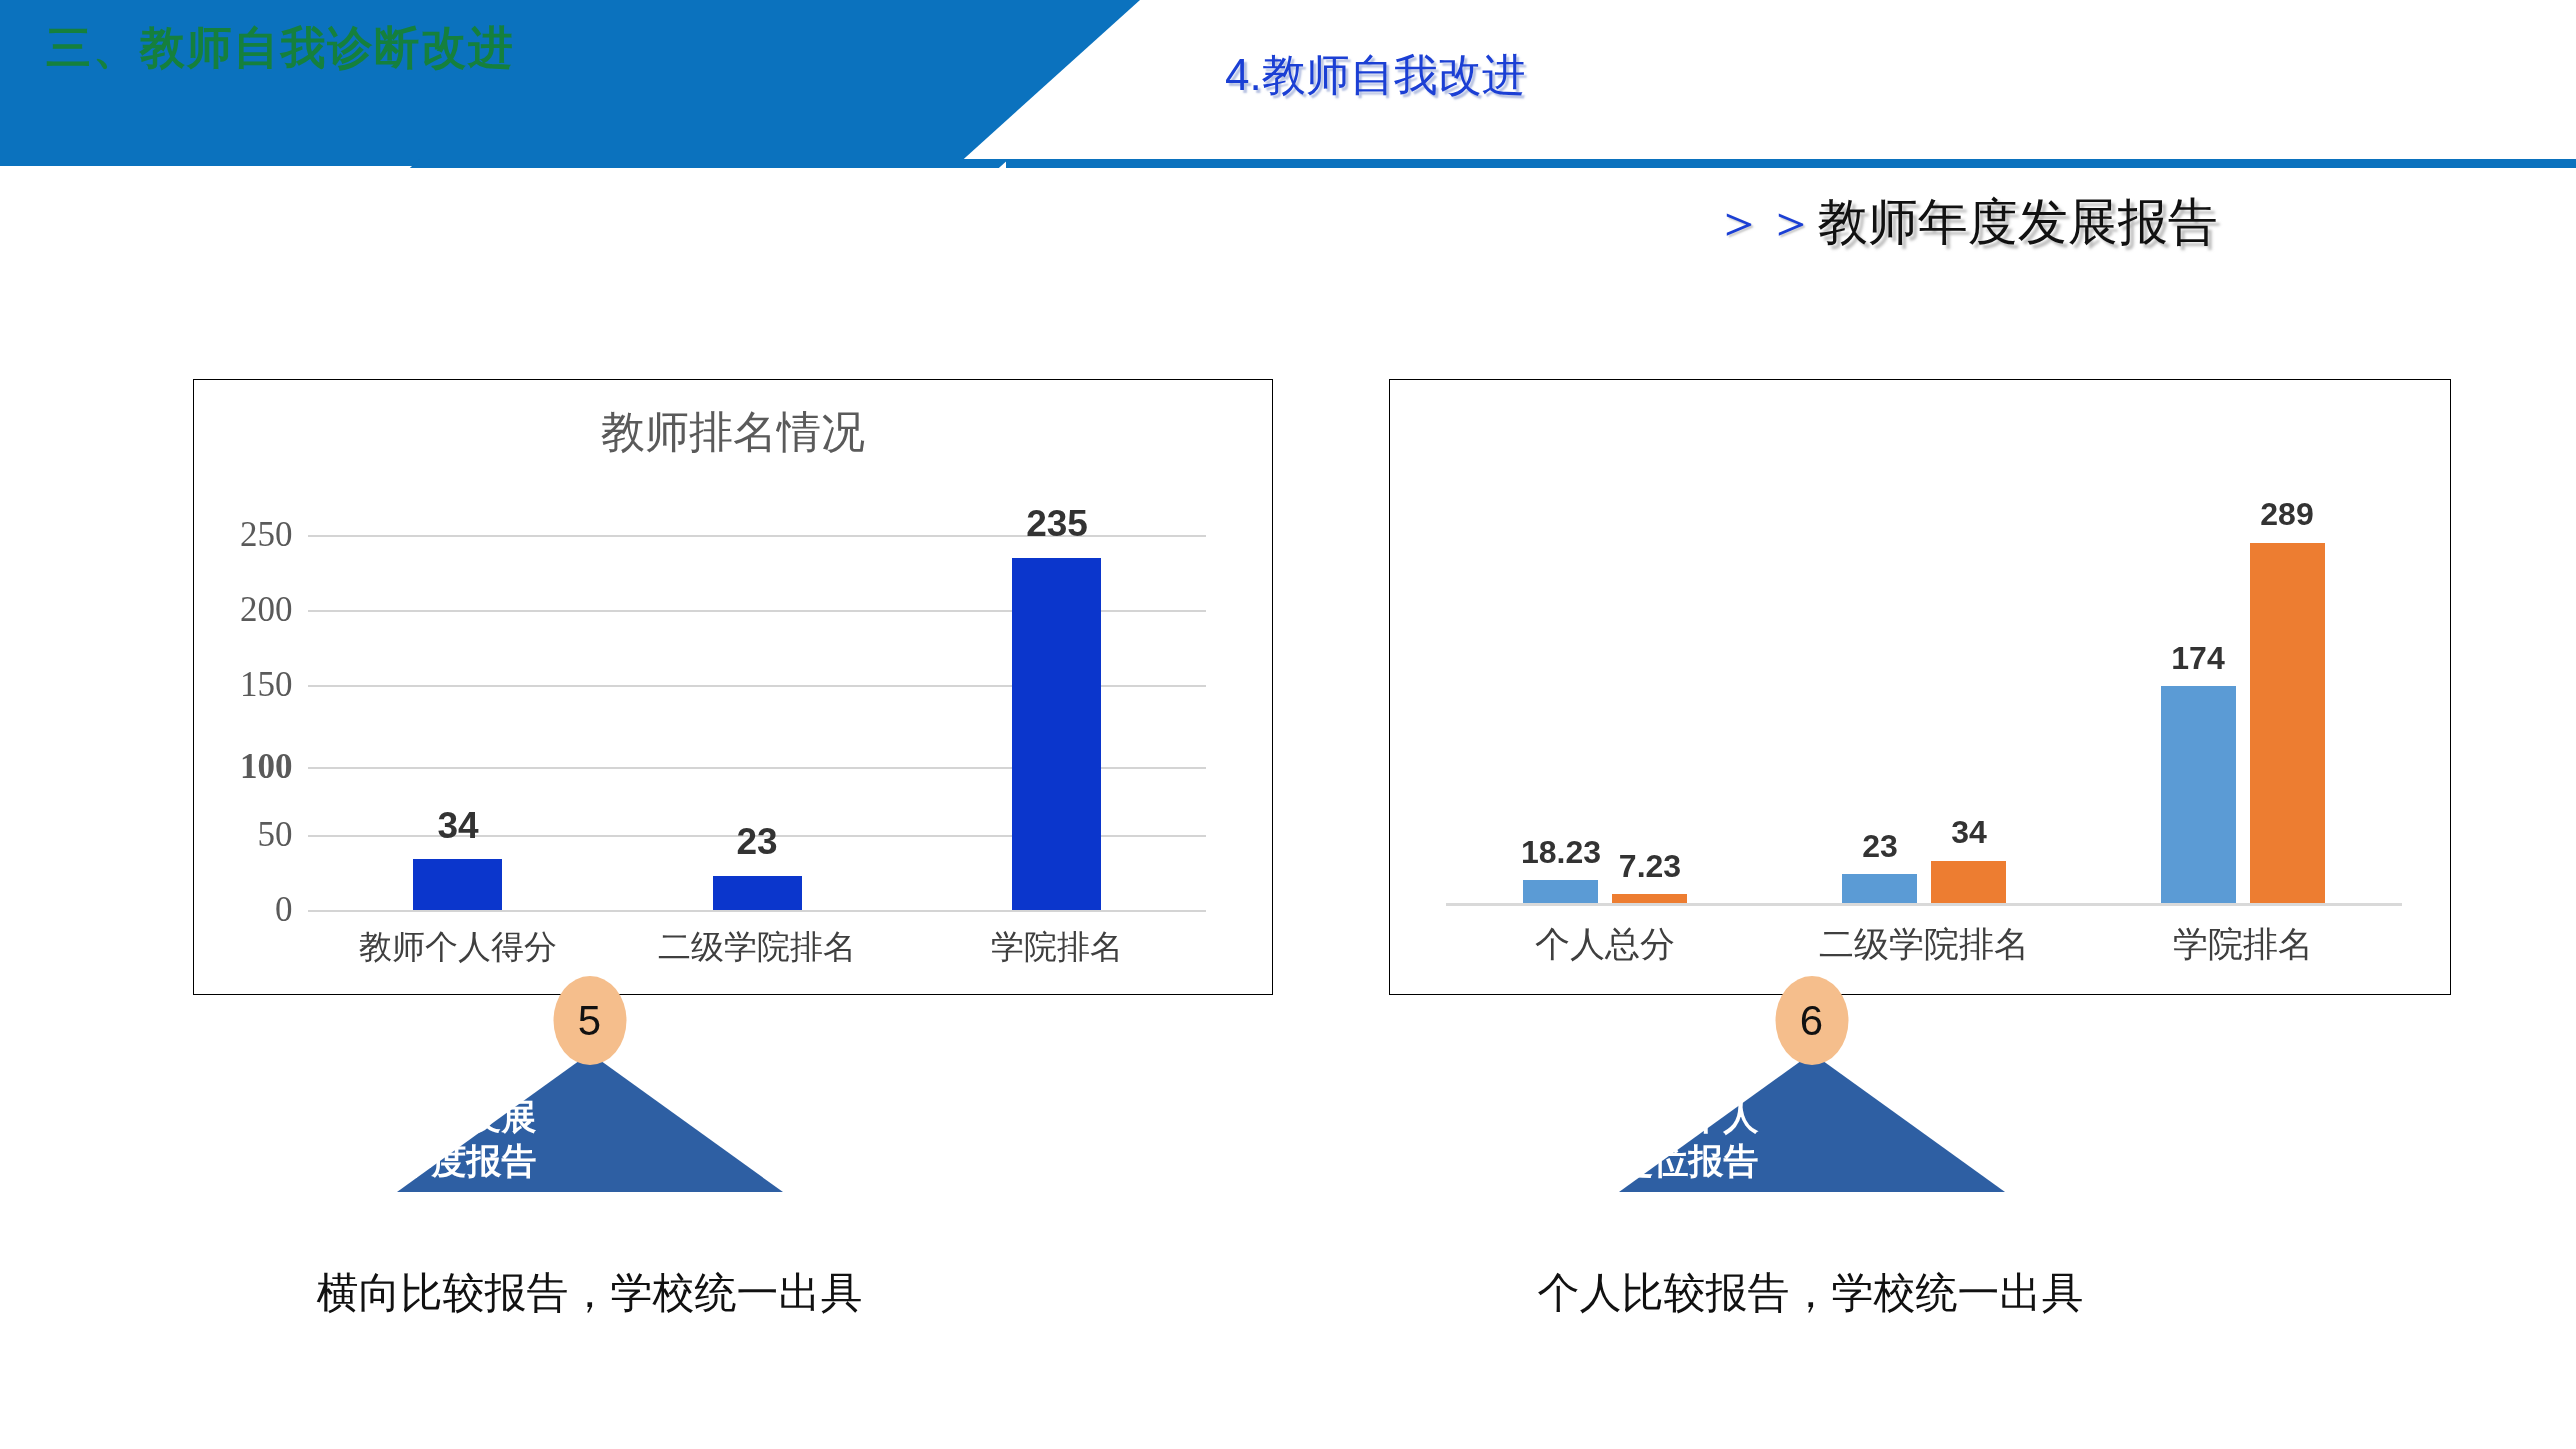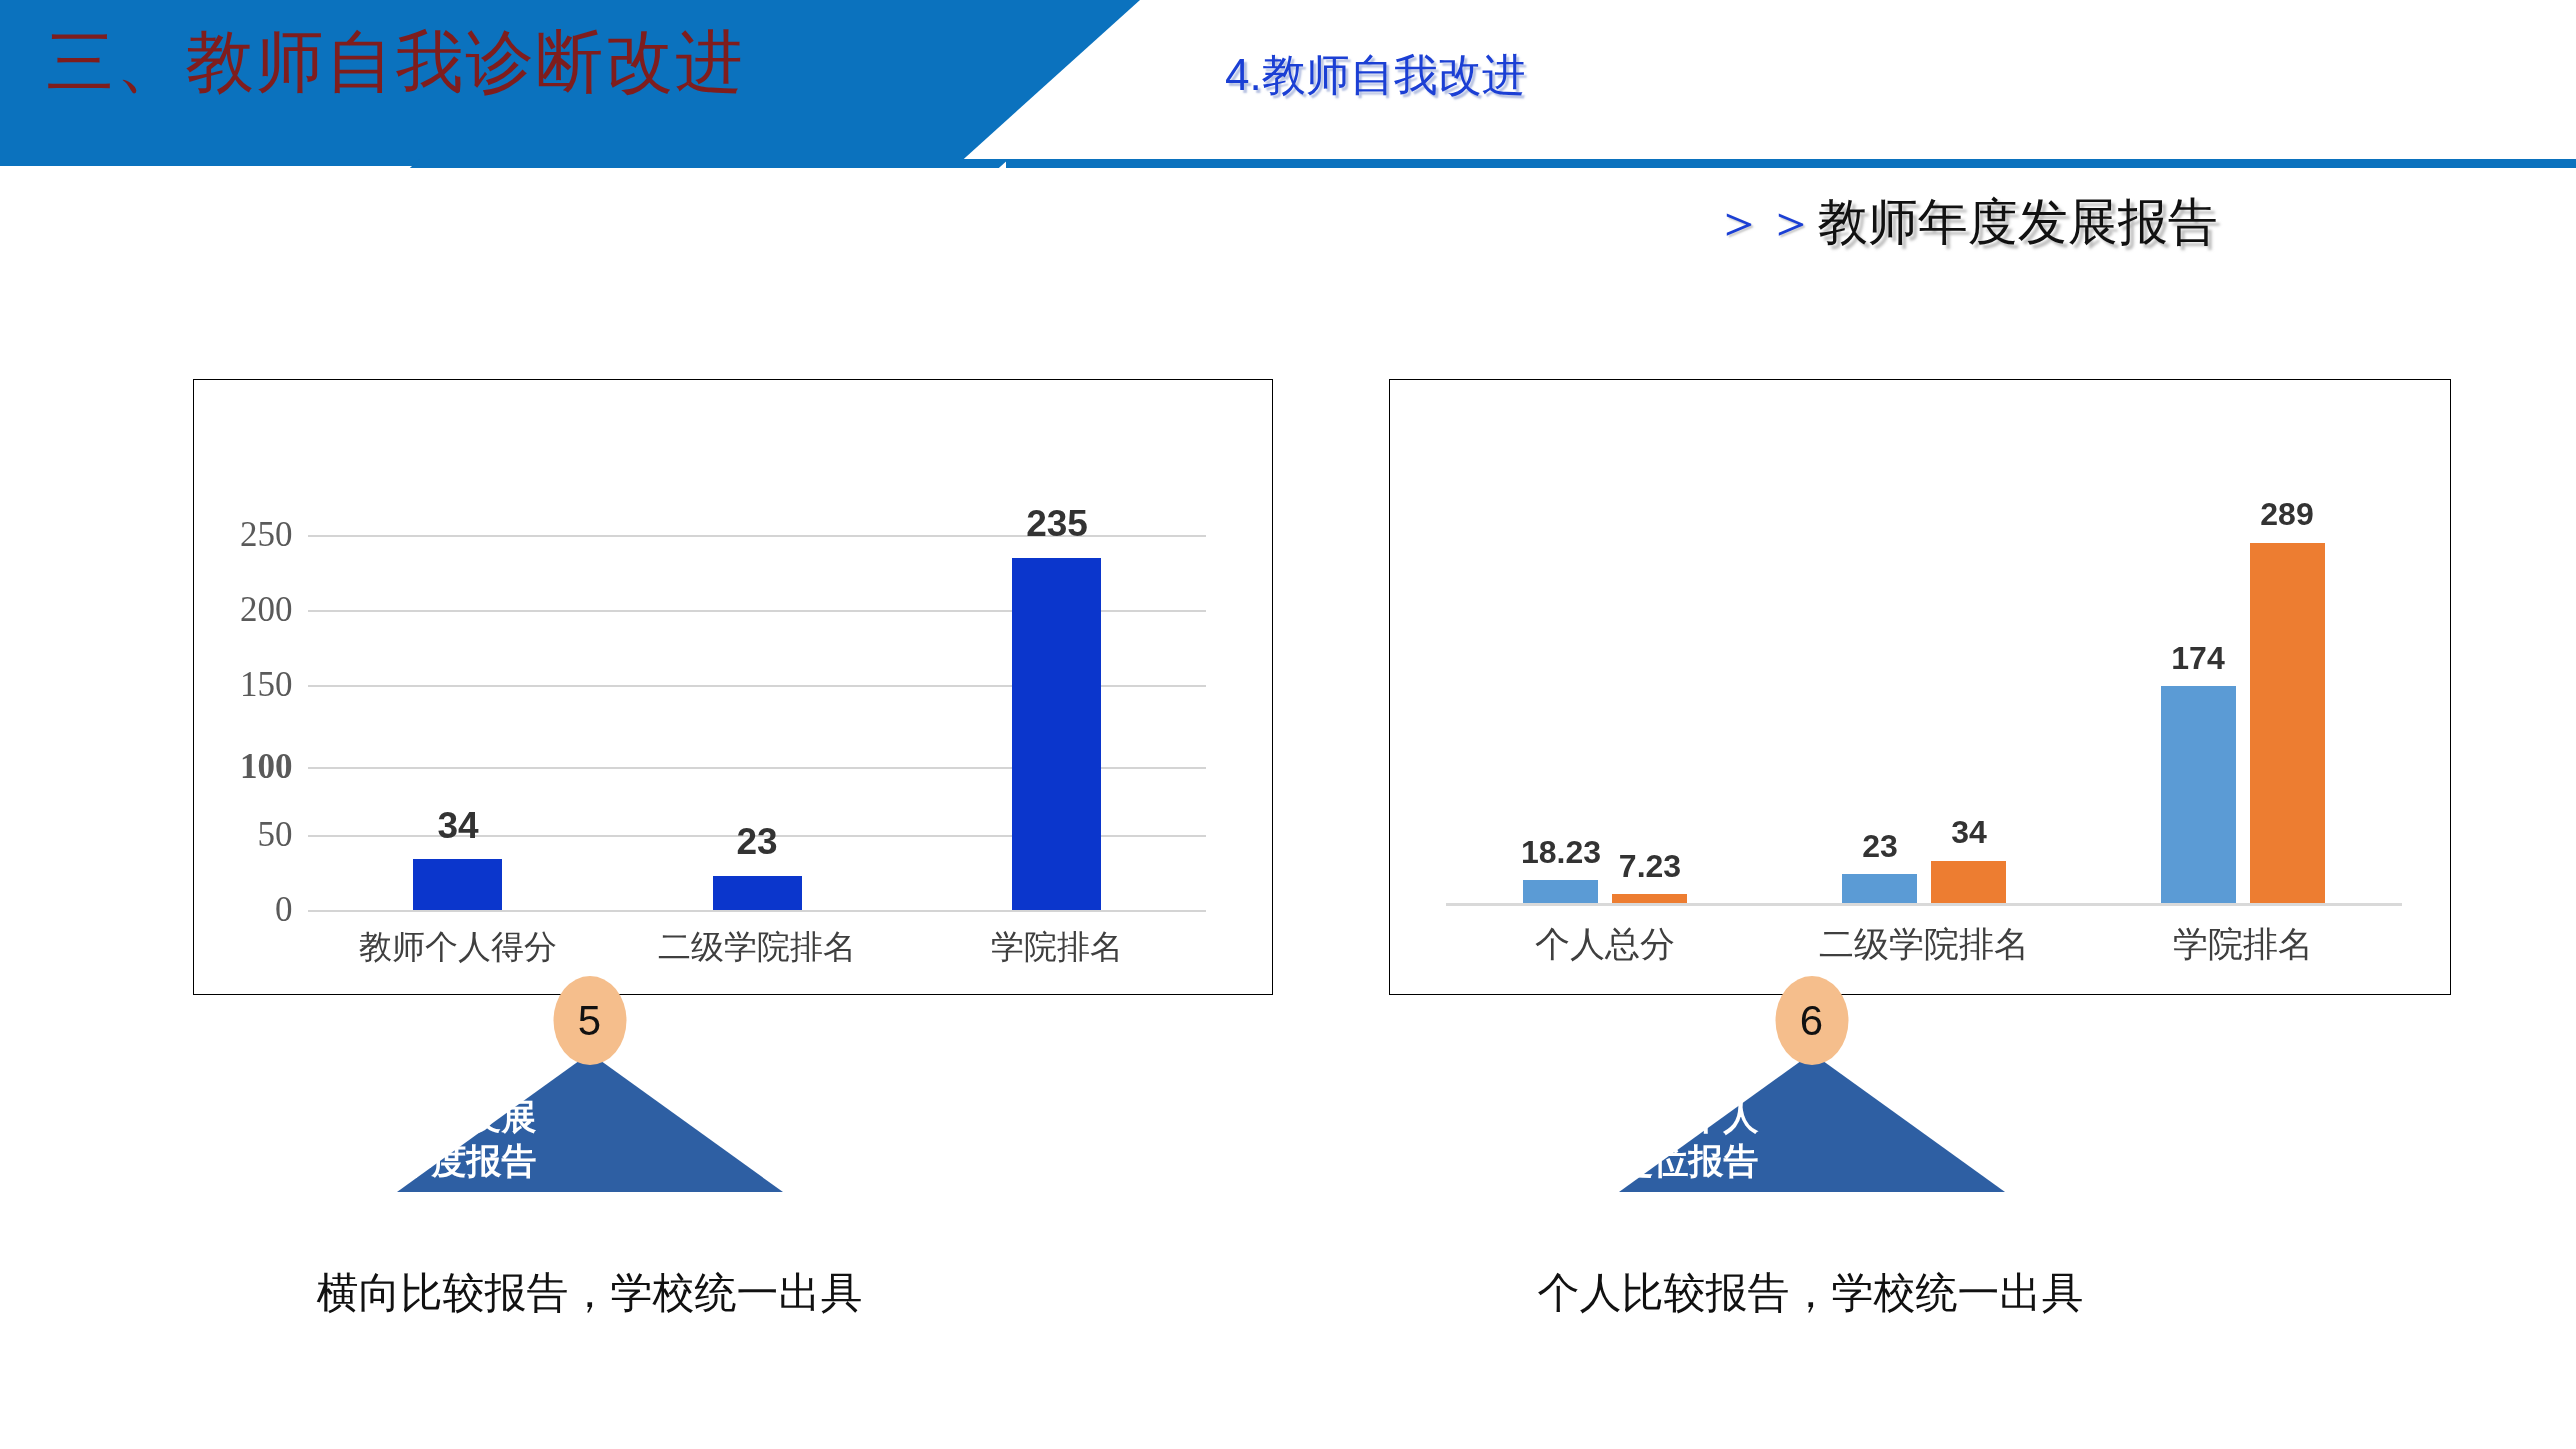--- a/index.html
+++ b/index.html
@@ -21,23 +21,23 @@
     left: 0; top: 0;
     width: 1140px;
     height: 166px;
     background: #0B72BE;
     clip-path: polygon(0 0, 1140px 0, 956px 166px, 0 166px);
   }
   #header-title {
     position: absolute;
     left: 46px;
     top: 21px;
-    font-size: 68px;
-    font-weight: normal;
-    color: #7f1d1d;
+    font-size: 45px;
+    font-weight: bold;
+    color: #15803d;
     letter-spacing: 1.9px;
     white-space: nowrap;
     line-height: 1.2;
   }
   #header-underline-left {
     position: absolute;
     left: 415px;
     top: 159px;
     width: 589px;
     height: 8.7px;
@@ -267,20 +267,21 @@
 
 <div id="header-band"></div>
 <div id="header-title">三、教师自我诊断改进</div>
 <div id="header-underline-left"></div>
 <div id="header-underline-right"></div>
 <div id="header-subtitle">4.教师自我改进</div>
 
 <div id="section-subtitle"><span class="chev">＞＞</span><span>教师年度发展报告</span></div>
 
 <div id="panel-left" class="chart-panel">
+  <div class="chart-title">教师排名情况</div>
   <div id="plot-left">
       <div class="gridline" style="top: 0px;">
         <div class="ytick">250</div>
       </div>
       <div class="gridline" style="top: 75px;">
         <div class="ytick">200</div>
       </div>
       <div class="gridline" style="top: 150px;">
         <div class="ytick">150</div>
       </div>

